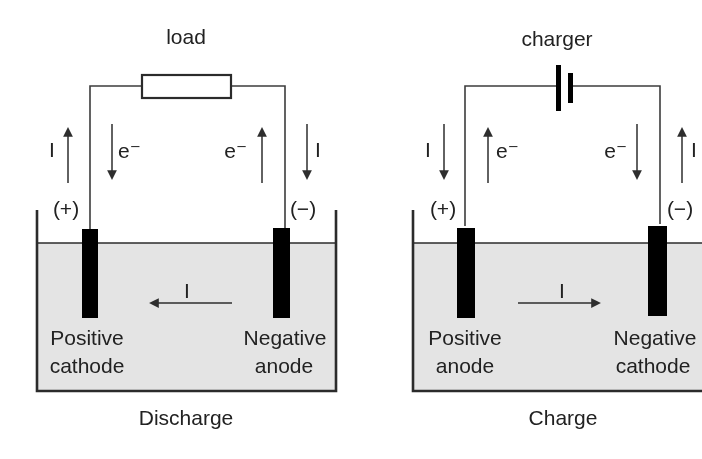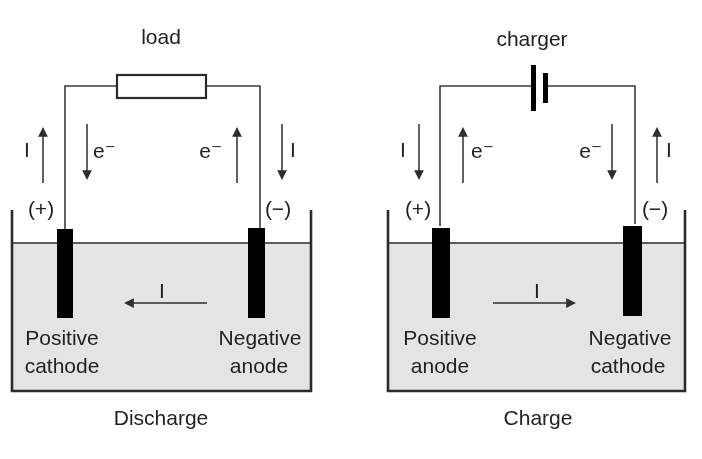--- a/index.html
+++ b/index.html
@@ -2,20 +2,21 @@
 <html><head>
 <meta charset="utf-8">
 <style>
   html, body { margin: 0; padding: 0; background: #ffffff; }
   .figure-wrap {
     position: relative;
     width: 582px;
     height: 459px;
     background: #ffffff;
     font-family: "Liberation Sans", "DejaVu Sans", sans-serif;
+    padding-left: 25px;
   }
   svg { display: block; }
   .lbl {
     font-family: "Liberation Sans", "DejaVu Sans", sans-serif;
     font-size: 21px;
     fill: #222222;
   }
   .caption {
     font-family: "Liberation Sans", "DejaVu Sans", sans-serif;
     font-size: 21px;

